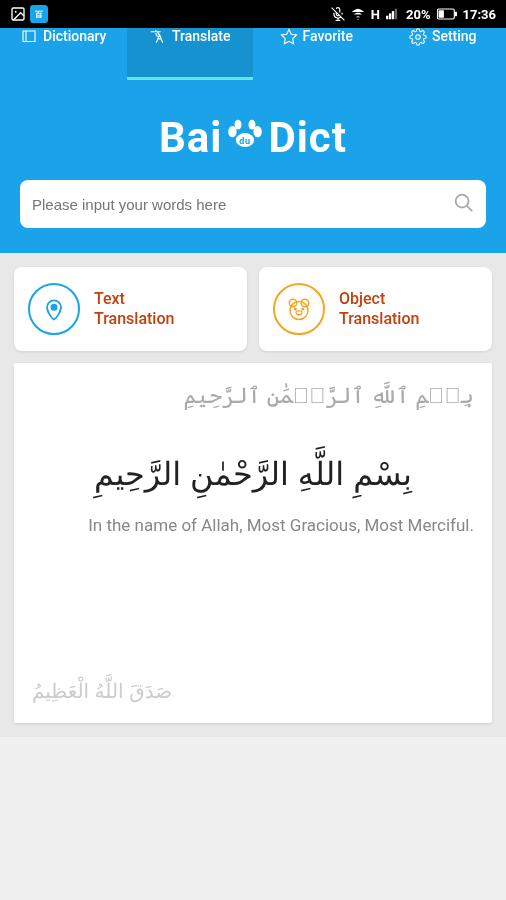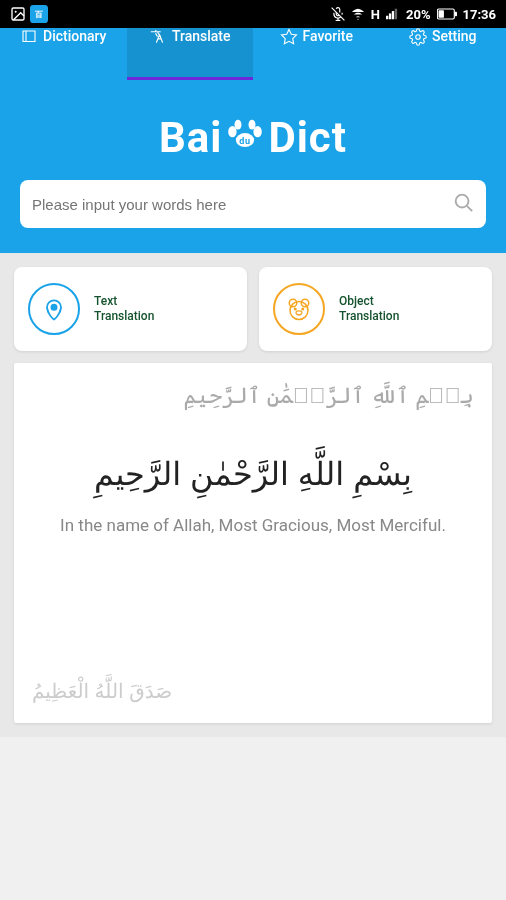--- a/index.html
+++ b/index.html
@@ -40,21 +40,21 @@
       align-items: flex-start;
       justify-content: center;
       gap: 5px;
       color: #fff;
       font-size: 14px;
       font-weight: 500;
       cursor: pointer;
       border-bottom: 3px solid transparent;
     }
     .nav-tab.active {
-      border-bottom: 3px solid #6d28d9;
+      border-bottom: 3px solid #5eead4;
       background: rgba(0,0,0,0.1);
     }
     .nav-tab svg { width: 18px; height: 18px; fill: #fff; }
 
     
     .hero {
       background: #1aa3e8;
       width: 100%;
       padding: 30px 20px 25px;
       display: flex;
@@ -132,23 +132,23 @@
       border-radius: 50%;
       border: 2px solid;
       display: flex;
       align-items: center;
       justify-content: center;
       flex-shrink: 0;
     }
     .translation-card-icon.text-icon { border-color: #1aa3e8; color: #1aa3e8; }
     .translation-card-icon.object-icon { border-color: #f5a623; color: #f5a623; }
     .translation-card-label {
-      font-size: 12px;
+      font-size: 16px;
       font-weight: 500;
-      color: #14532d;
+      color: #c2410c;
       line-height: 1.25;
     }
 
     
     .content-card {
       background: #fff;
       border-radius: 2px;
       padding: 20px 18px 20px;
       box-shadow: 0 1px 3px rgba(0,0,0,0.1);
       min-height: 360px;
@@ -172,21 +172,21 @@
       color: #222;
       direction: rtl;
       font-family: 'Arial', serif;
       text-align: center;
       margin-bottom: 20px;
       margin-top: 16px;
     }
     .translation-text {
       font-size: 17px;
       color: #888;
-      text-align: center;
+      text-align: right;
       width: 100%;
       line-height: 1.5;
       margin-bottom: 40px;
     }
     .arabic-bottom {
       text-align: left;
       width: 100%;
       font-size: 20px;
       color: #ccc;
       direction: rtl;

